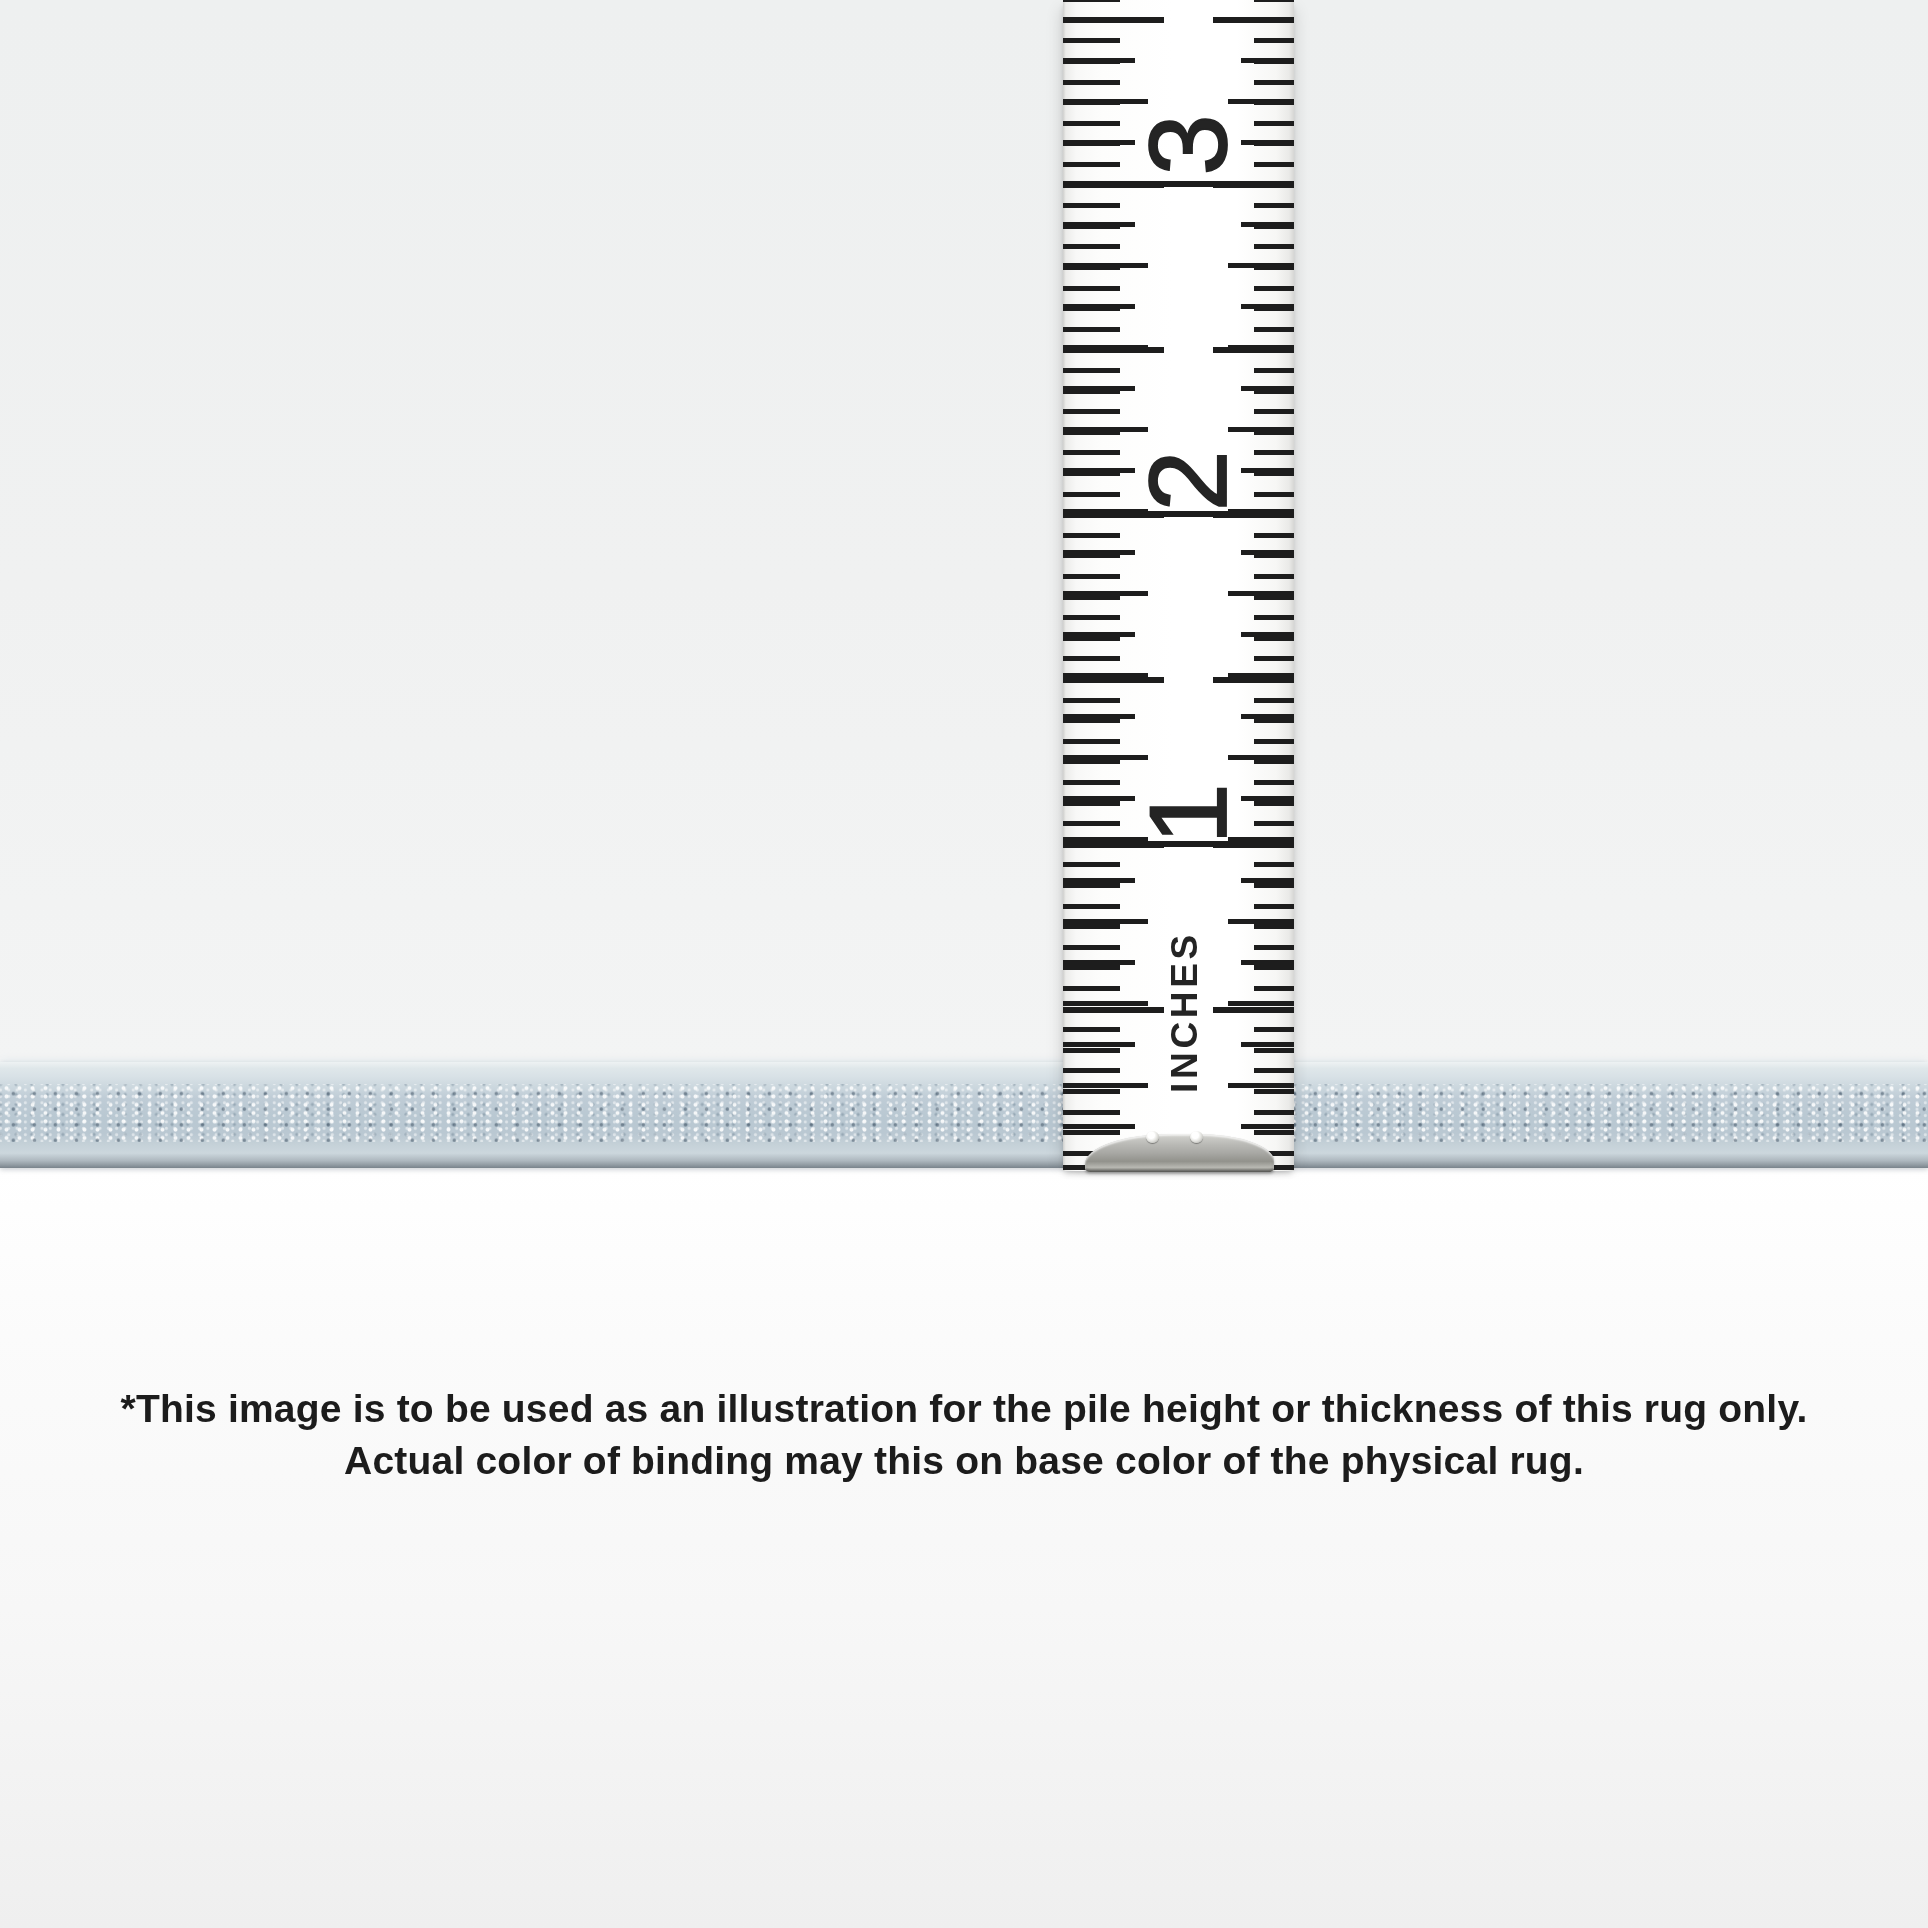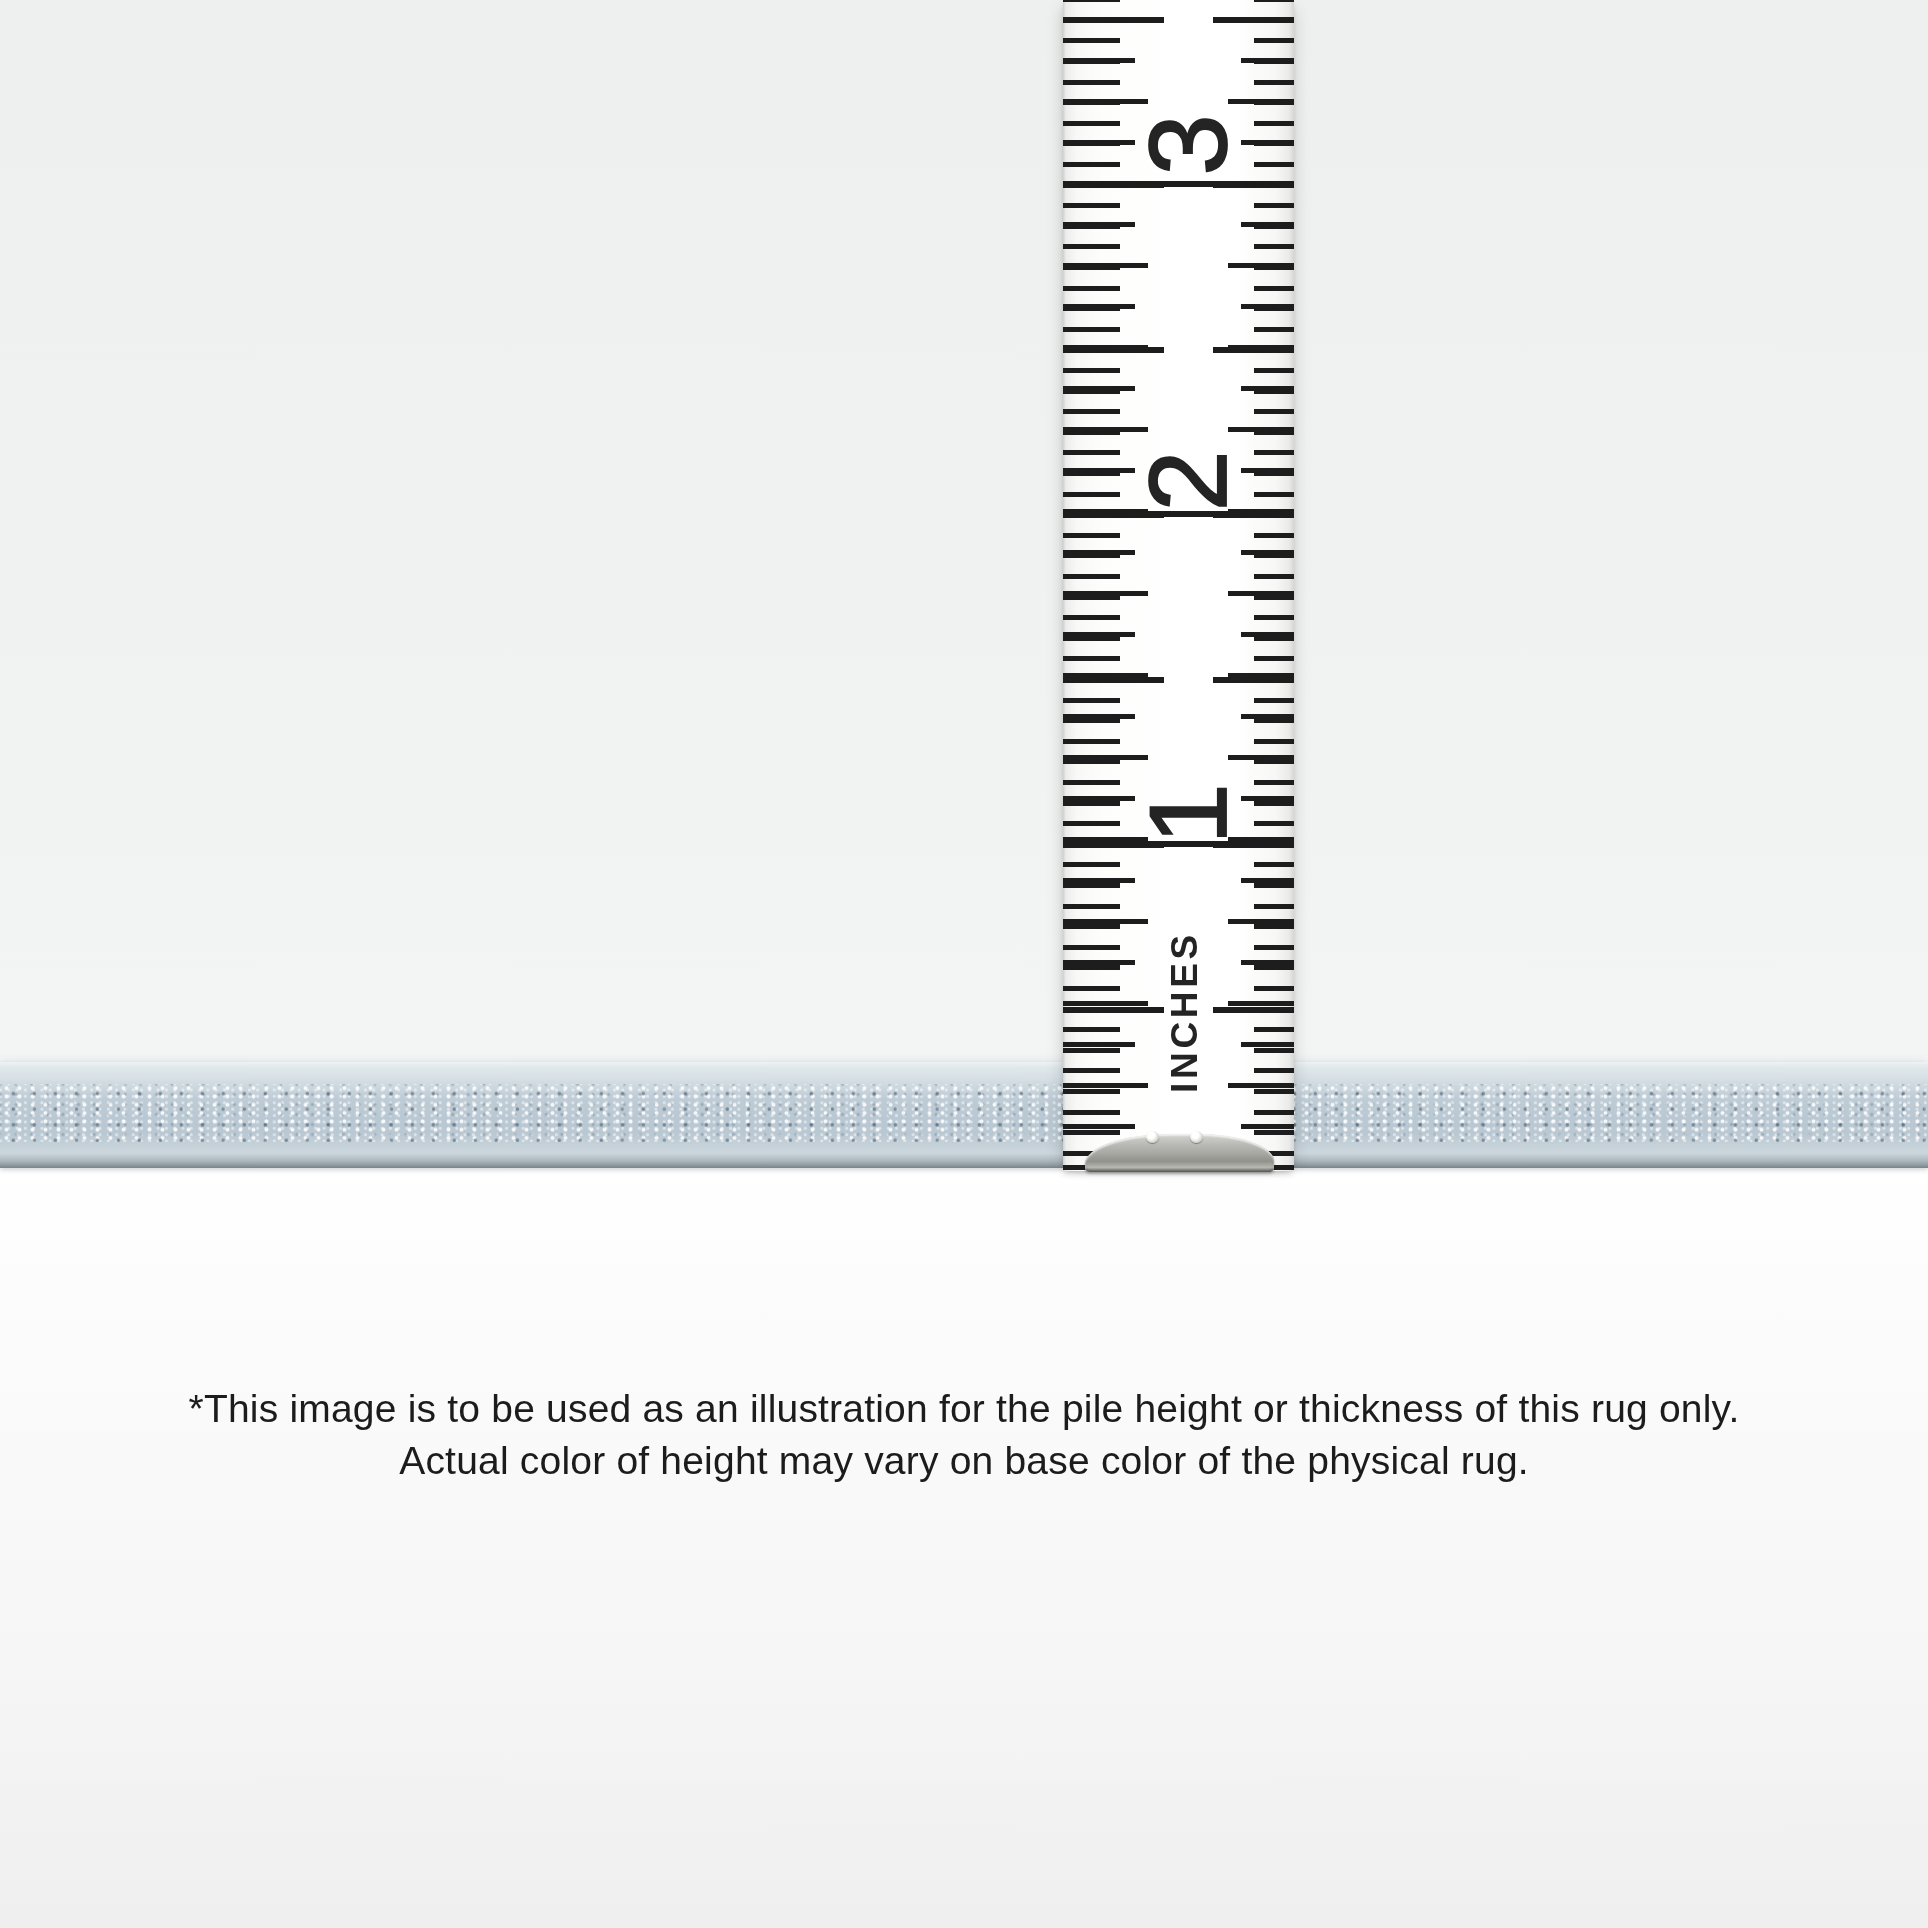--- a/index.html
+++ b/index.html
@@ -129,20 +129,21 @@
   .rivet.r1{left:61px;}
   .rivet.r2{left:105px;}
 
   
   .caption{
     position:absolute;left:0;right:0;top:1383px;
     text-align:center;
     font-size:39px;line-height:52px;
     color:var(--caption-text);
     letter-spacing:0.2px;
+    font-weight:bold;
   }
 </style>
 </head>
 <body>
 
 <div class="scene">
 
   <div class="wall"></div>
 
   <div class="floor"></div>
@@ -162,17 +163,17 @@
     <div class="unit-label">INCHES</div>
 
     <div class="end-cap">
       <div class="rivet r1"></div>
       <div class="rivet r2"></div>
     </div>
   </div>
 
   <div class="caption">
     <div>*This image is to be used as an illustration for the pile height or thickness of this rug only.</div>
-    <div>Actual color of height may vary on base color of the physical rug.</div>
+    <div>Actual color of binding may this on base color of the physical rug.</div>
   </div>
 
 </div>
 
 
 </body></html>

